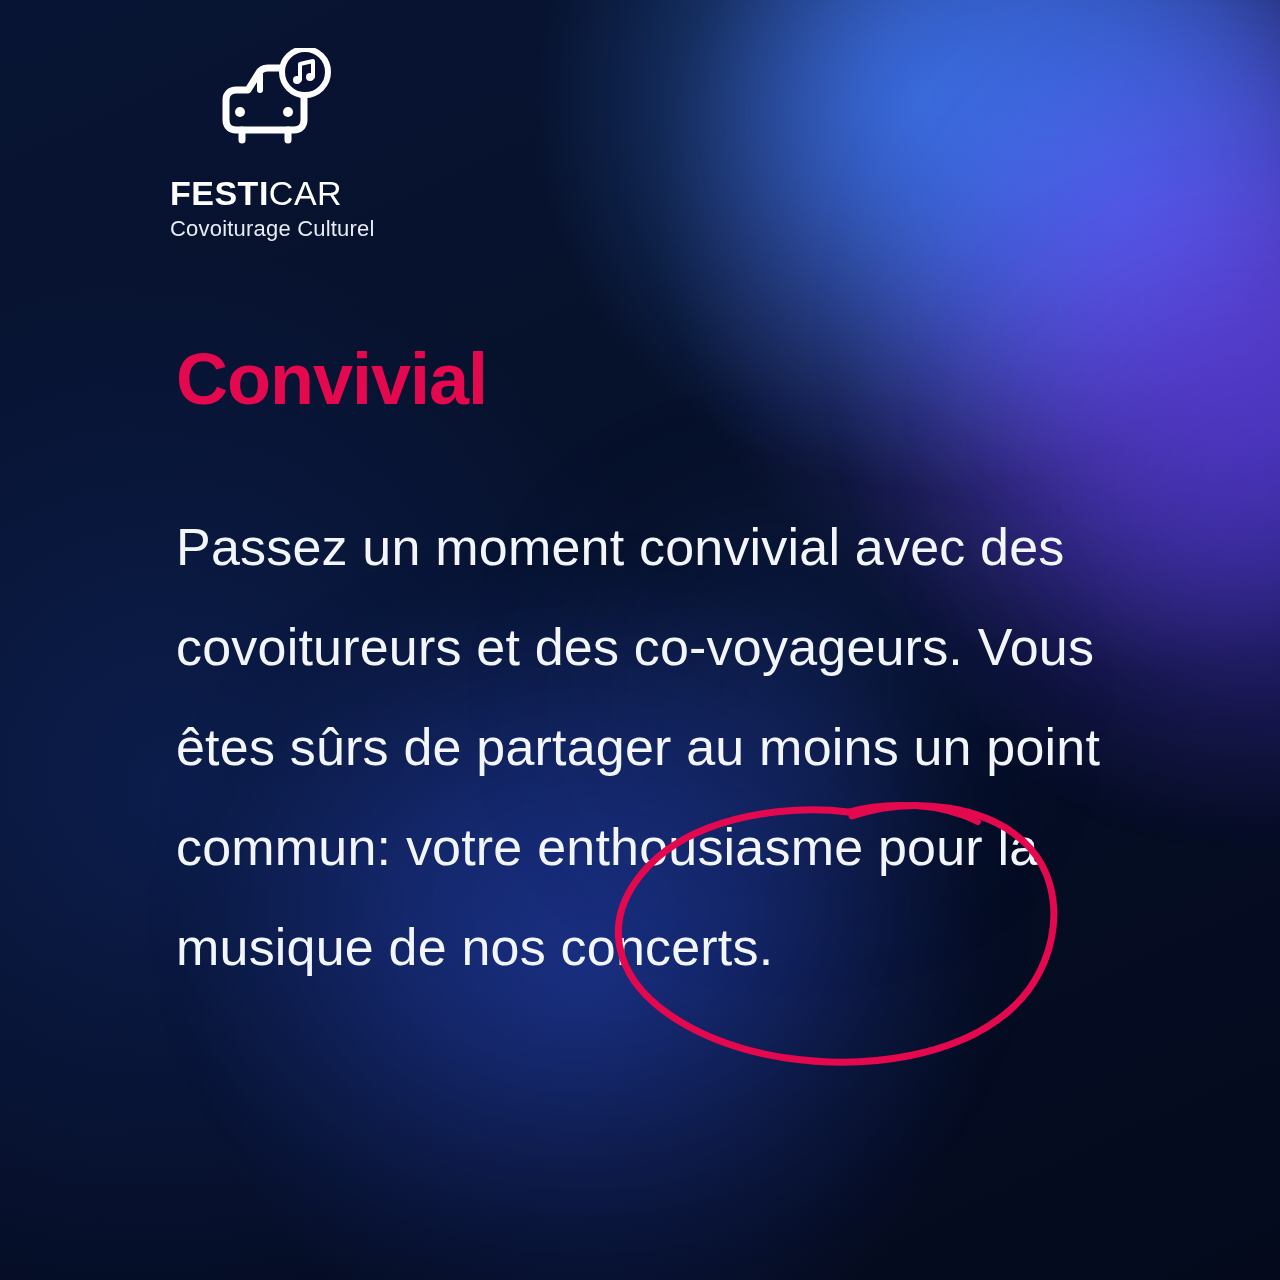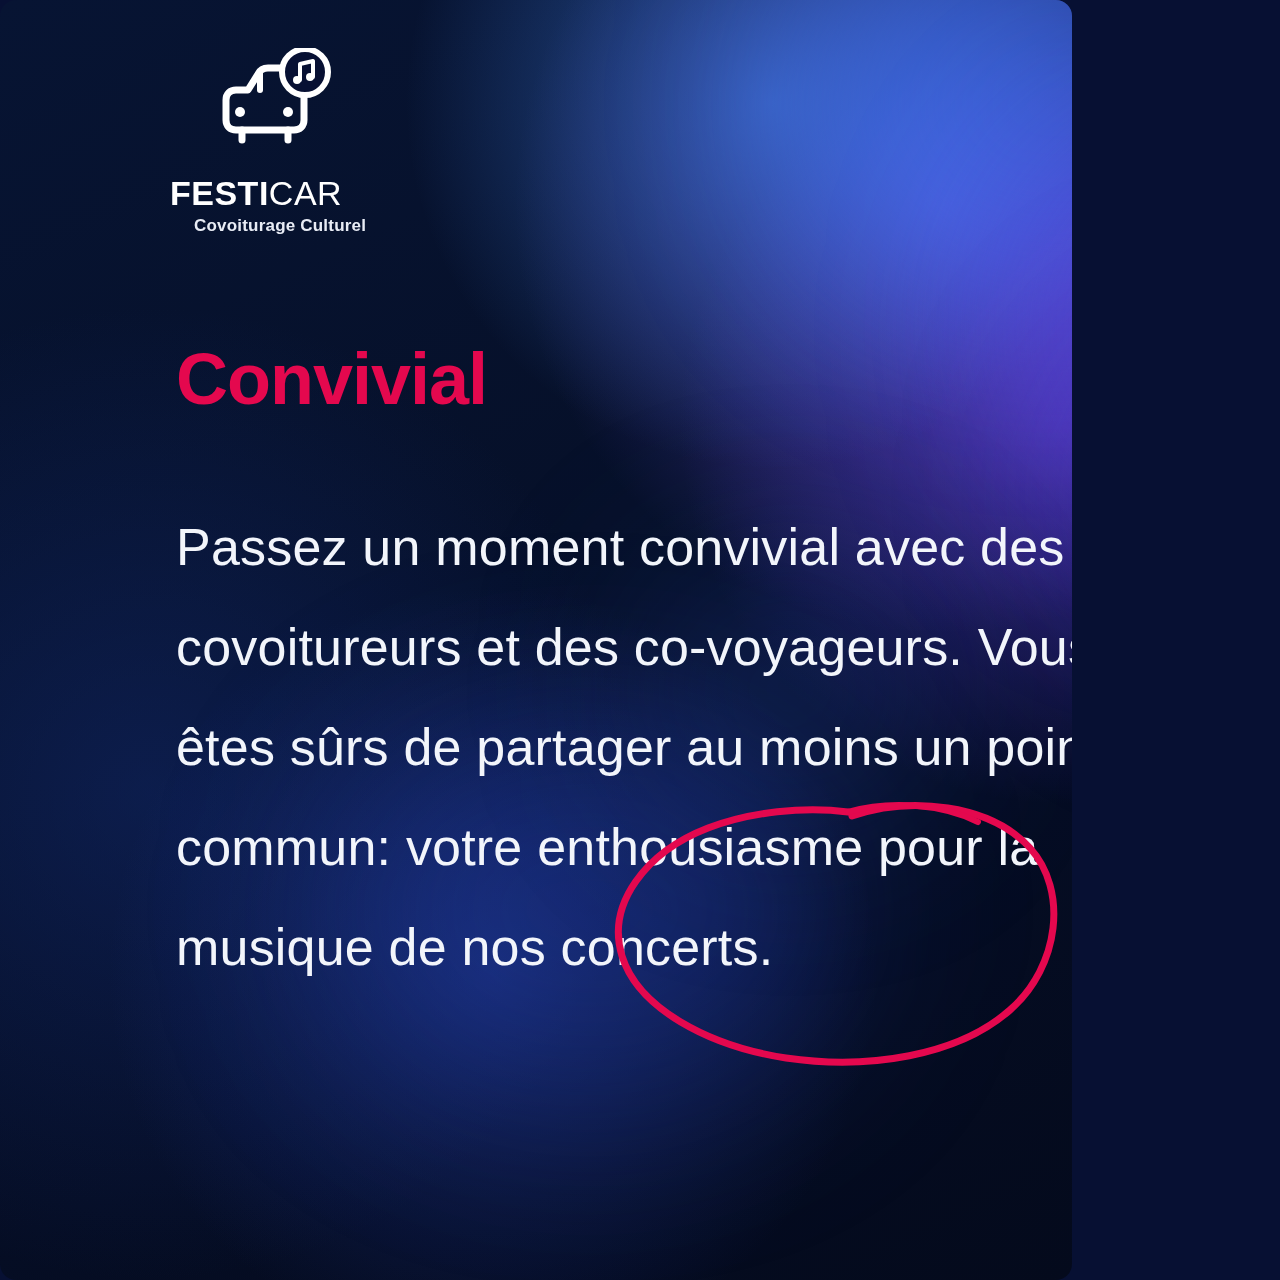--- a/index.html
+++ b/index.html
@@ -9,31 +9,30 @@
   }
   body {
     width: 1280px;
     height: 1280px;
     overflow: hidden;
     font-family: "Liberation Sans", sans-serif;
   }
 
   #poster {
     position: relative;
-    width: 1072px;
+    width: 1280px;
     height: 1280px;
     overflow: hidden;
     background:
       radial-gradient(circle at 72% 8%, rgba(70,140,255,0.55) 0%, rgba(70,140,255,0.0) 26%),
       radial-gradient(circle at 88% 16%, rgba(120,90,255,0.55) 0%, rgba(120,90,255,0.0) 30%),
       radial-gradient(circle at 99% 33%, rgba(92,60,230,0.50) 0%, rgba(92,60,230,0.0) 28%),
       radial-gradient(circle at 46% 76%, rgba(40,70,190,0.42) 0%, rgba(40,70,190,0.0) 34%),
       radial-gradient(circle at 14% 62%, rgba(20,45,120,0.45) 0%, rgba(20,45,120,0.0) 40%),
       linear-gradient(155deg, #071433 0%, #061029 45%, #050d24 70%, #040a1c 100%);
-    border-radius: 16px;
   }
 
   
   .glow {
     position: absolute;
     border-radius: 50%;
     filter: blur(90px);
     pointer-events: none;
   }
   .glow.g1 { width: 520px; height: 430px; left: 800px; top: -110px; background: rgba(60,120,255,0.55); }
@@ -69,26 +68,25 @@
   #logo-wordmark .festi {
     font-weight: 800;
     letter-spacing: 0.5px;
   }
   #logo-wordmark .car {
     font-weight: 500;
     letter-spacing: 0.5px;
   }
   #logo-tagline {
     margin-top: 6px;
-    font-size: 17px;
-    font-weight: 700;
+    font-size: 22px;
+    font-weight: 400;
     color: #e8ecf5;
     letter-spacing: 0.2px;
     white-space: nowrap;
-    margin-left: 24px;
   }
 
   
   #headline {
     position: absolute;
     left: 176px;
     top: 343px;
     font-size: 72px;
     line-height: 1;
     font-weight: 800;

